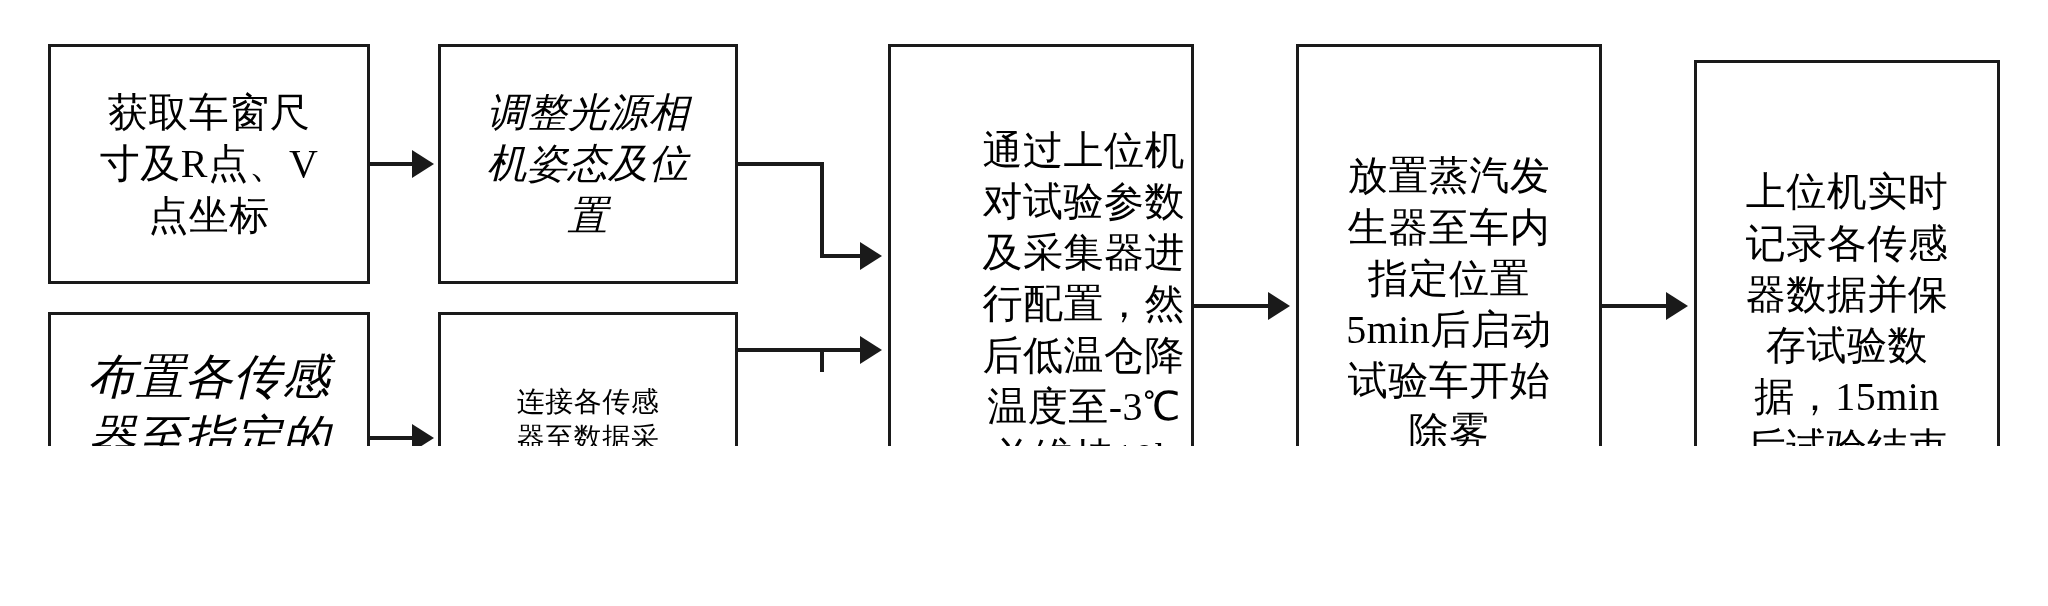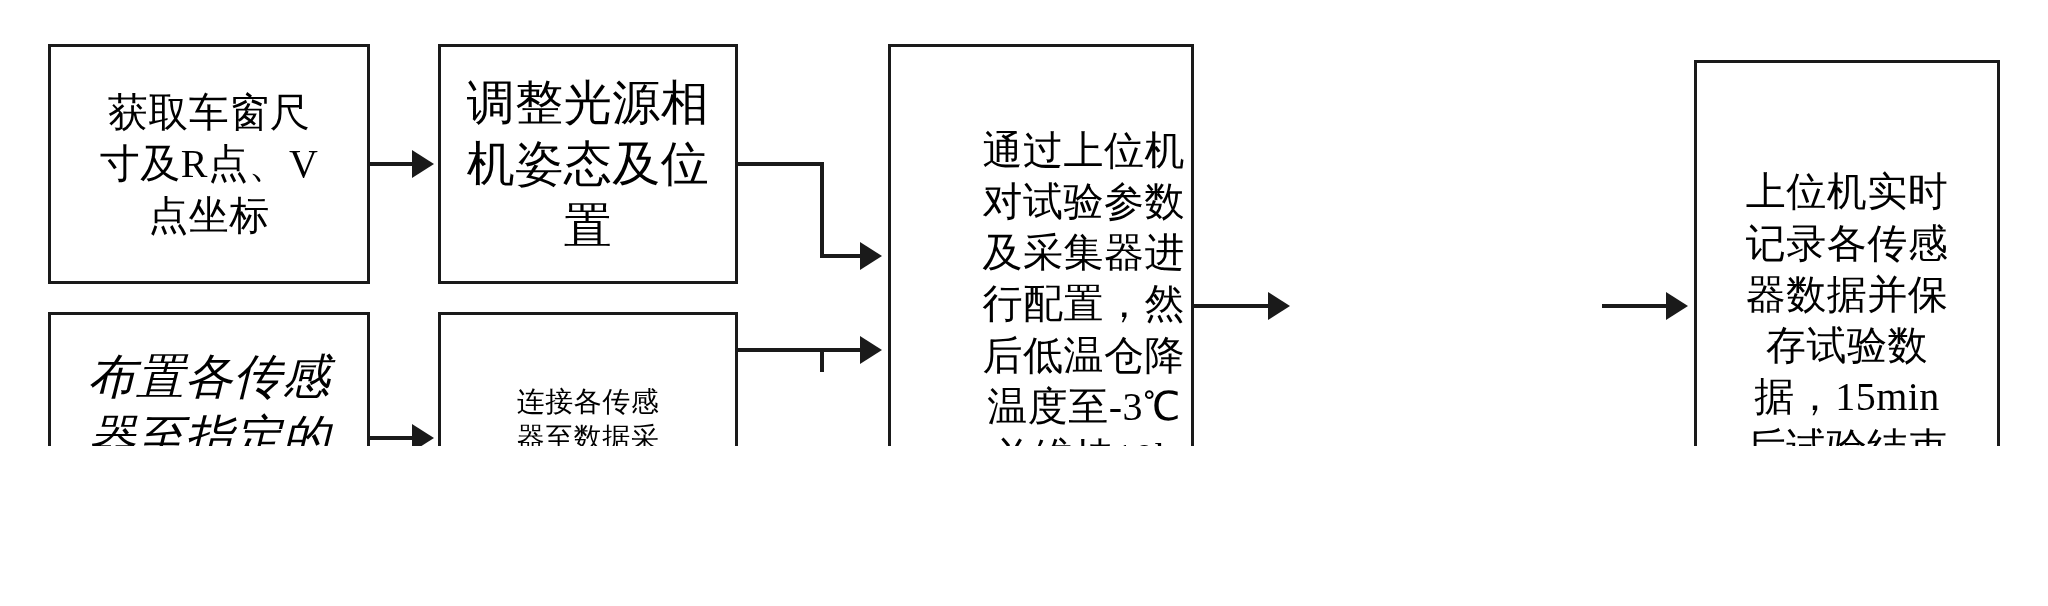--- a/index.html
+++ b/index.html
@@ -35,21 +35,21 @@
   .node .txt {
     display: block;
     white-space: pre-line;
   }
 
   
   #node-window-dims { left: 48px;  top: 44px;  width: 322px; height: 240px; font-size: 40px; }
   #node-place-sensors { left: 48px; top: 312px; width: 322px; height: 252px; font-size: 48px; font-style: italic; }
 
   
-  #node-adjust-camera { left: 438px; top: 44px;  width: 300px; height: 240px; font-size: 48px; }
+  #node-adjust-camera { left: 438px; top: 44px;  width: 300px; height: 240px; font-size: 40px; font-style: italic; }
   #node-connect-daq  { left: 438px; top: 312px; width: 300px; height: 252px; font-size: 28px; }
 
   
   #node-configure { left: 888px; top: 44px; width: 306px; height: 520px; font-size: 40px; justify-content: flex-end; }
 
   
   #node-steam { left: 1296px; top: 44px; width: 306px; height: 520px; font-size: 40px; }
 
   
   #node-record { left: 1694px; top: 60px; width: 306px; height: 520px; font-size: 40px; }
@@ -104,20 +104,28 @@
   <div class="node" id="node-configure">
     <span class="txt">通过上位机
 对试验参数
 及采集器进
 行配置，然
 后低温仓降
 温度至-3℃
 并维持10h</span>
   </div>
 
+  <div class="node" id="node-steam">
+    <span class="txt">放置蒸汽发
+生器至车内
+指定位置
+5min后启动
+试验车开始
+除雾</span>
+  </div>
 
   <div class="node" id="node-record">
     <span class="txt">上位机实时
 记录各传感
 器数据并保
 存试验数
 据，15min
 后试验结束</span>
   </div>
 

